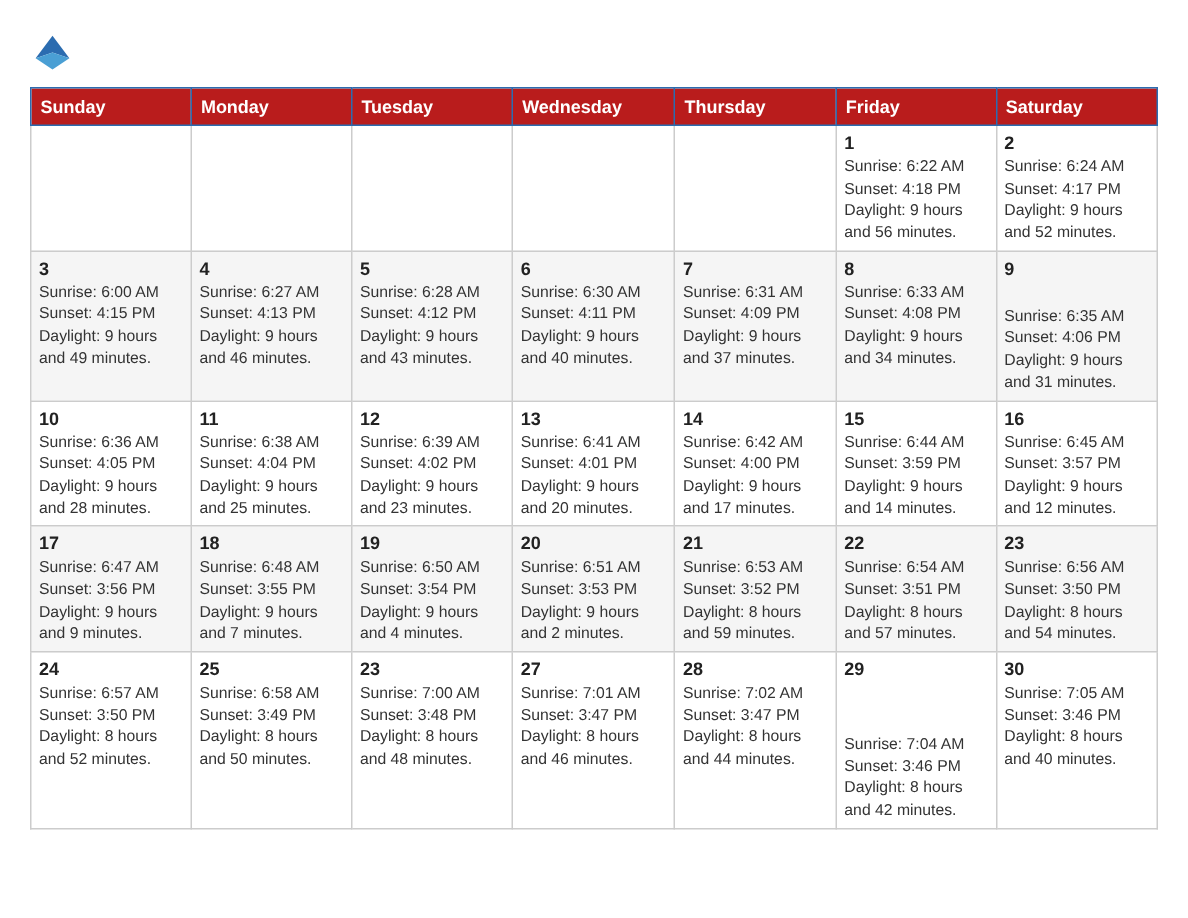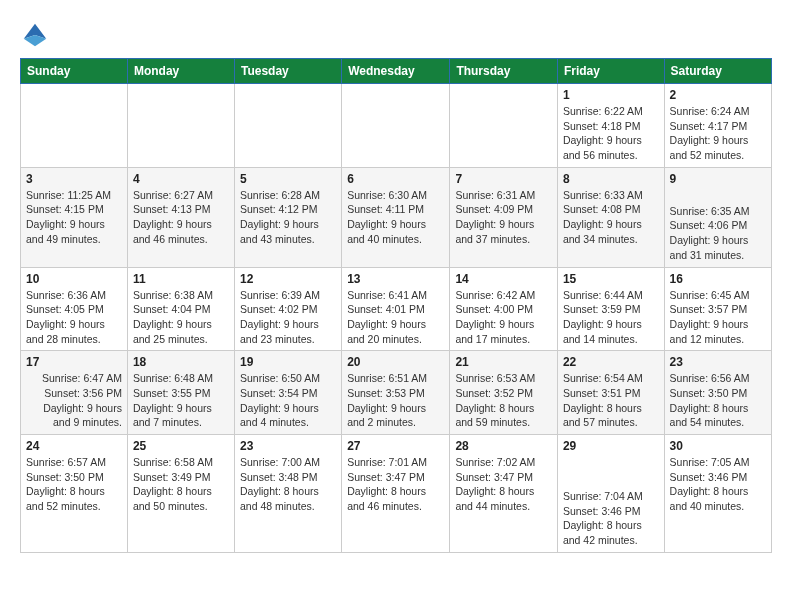--- a/index.html
+++ b/index.html
@@ -59,21 +59,21 @@
       color: #333;
       margin-top: 2px;
     }
     .calendar {
       width: 100%;
       border-collapse: collapse;
       margin-top: 8px;
       font-size: 11px;
     }
     .calendar thead tr th {
-      background: #15803d;
+      background: #b91c1c;
       color: #fff;
       text-align: left;
       padding: 5px 6px;
       font-size: 12px;
       font-weight: bold;
       border: 1px solid #2b6cb0;
     }
     .calendar tbody tr td {
       border: 1px solid #ccc;
       vertical-align: top;
@@ -150,21 +150,21 @@
           <td>
             <span class="day-number">2</span>
             <div class="day-info" style="white-space: pre-line;">Sunrise: 6:24 AM
 Sunset: 4:17 PM
 Daylight: 9 hours and 52 minutes.</div>
           </td>
         </tr>
         <tr>
           <td>
             <span class="day-number">3</span>
-            <div class="day-info" style="white-space: pre-line;">Sunrise: 11:25 AM
+            <div class="day-info" style="white-space: pre-line;">Sunrise: 6:00 AM
 Sunset: 4:15 PM
 Daylight: 9 hours and 49 minutes.</div>
           </td>
           <td>
             <span class="day-number">4</span>
             <div class="day-info" style="white-space: pre-line;">Sunrise: 6:27 AM
 Sunset: 4:13 PM
 Daylight: 9 hours and 46 minutes.</div>
           </td>
           <td>
@@ -238,21 +238,21 @@
           <td>
             <span class="day-number">16</span>
             <div class="day-info" style="white-space: pre-line;">Sunrise: 6:45 AM
 Sunset: 3:57 PM
 Daylight: 9 hours and 12 minutes.</div>
           </td>
         </tr>
         <tr>
           <td>
             <span class="day-number">17</span>
-            <div class="day-info" style="white-space: pre-line; text-align: right;">Sunrise: 6:47 AM
+            <div class="day-info" style="white-space: pre-line;">Sunrise: 6:47 AM
 Sunset: 3:56 PM
 Daylight: 9 hours and 9 minutes.</div>
           </td>
           <td>
             <span class="day-number">18</span>
             <div class="day-info" style="white-space: pre-line;">Sunrise: 6:48 AM
 Sunset: 3:55 PM
 Daylight: 9 hours and 7 minutes.</div>
           </td>
           <td>

